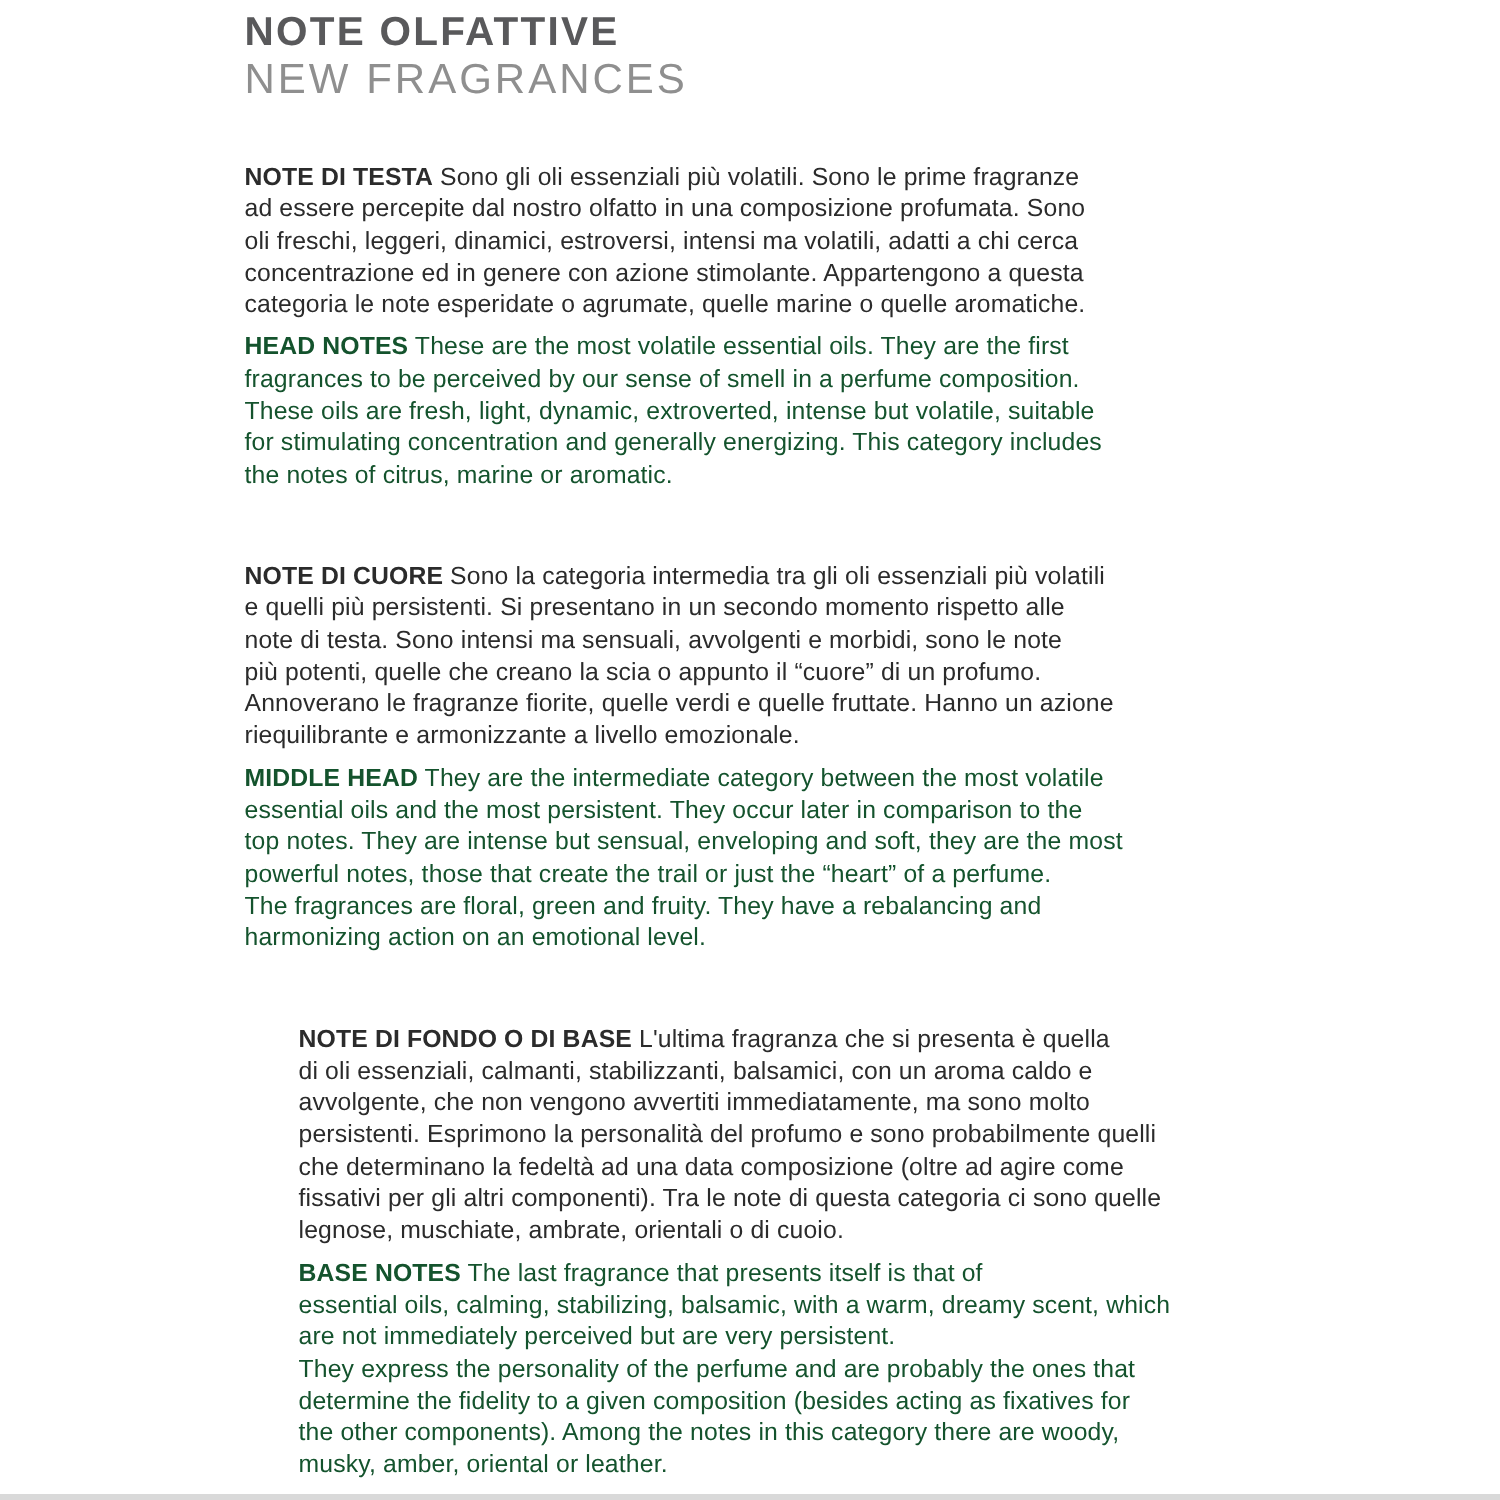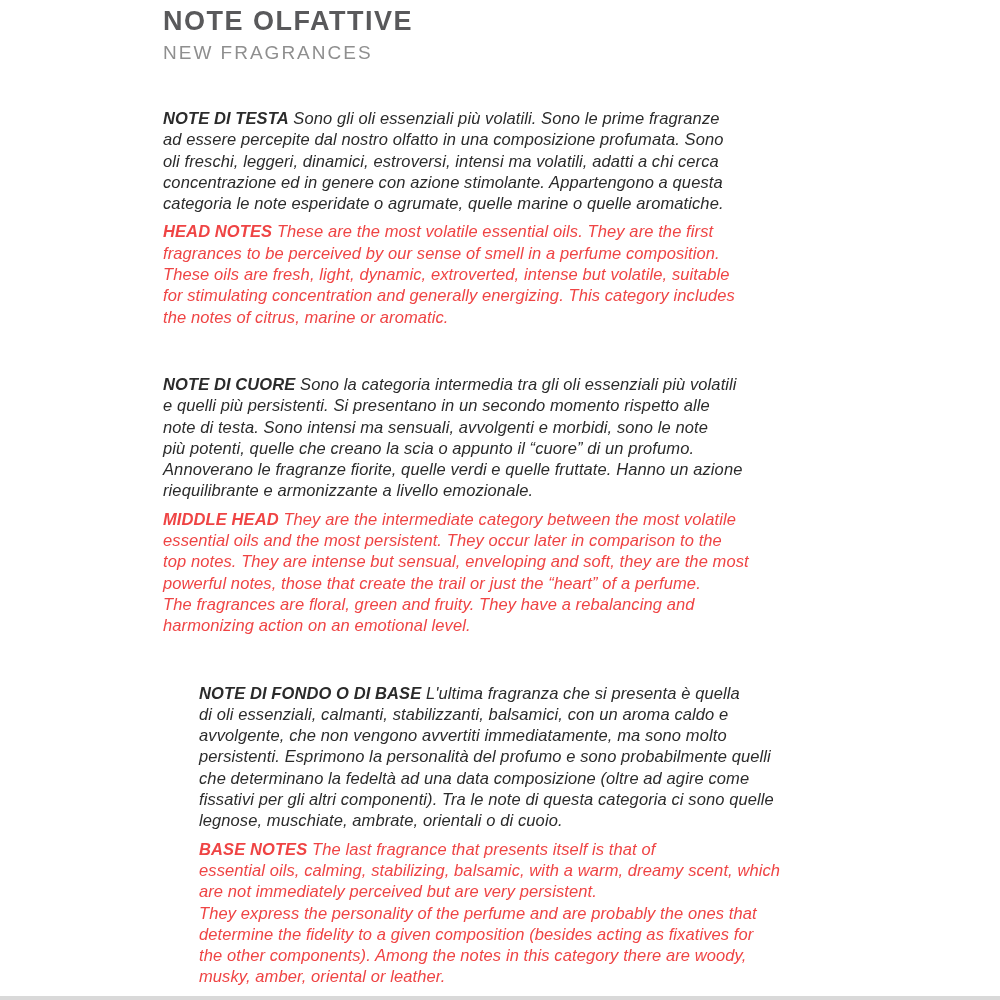--- a/index.html
+++ b/index.html
@@ -26,47 +26,46 @@
   .doc-title {
     margin: 0;
     font-size: 27px;
     line-height: 32px;
     font-weight: bold;
     letter-spacing: 1.5px;
     color: #59595b;
   }
   .doc-subtitle {
     margin: 0;
-    font-size: 19px;
+    font-size: 28px;
     line-height: 32px;
     font-weight: normal;
     letter-spacing: 2px;
     color: #8f8f8f;
   }
   .section {
     margin-bottom: 46px;
   }
   .section:last-child {
     margin-bottom: 0;
     margin-left: 36px;
   }
   .para {
     margin: 0;
     font-size: 16.5px;
     line-height: 21.3px;
     white-space: pre-line;
     letter-spacing: 0.1px;
-    font-style: italic;
   }
   .para.it {
     color: #2b2b2b;
     margin-bottom: 7px;
   }
   .para.en {
-    color: #ef4444;
+    color: #14532d;
   }
   .lead {
     font-weight: bold;
   }
   .bottom-strip {
     position: absolute;
     left: 0;
     bottom: 0;
     width: 100%;
     height: 4px;

